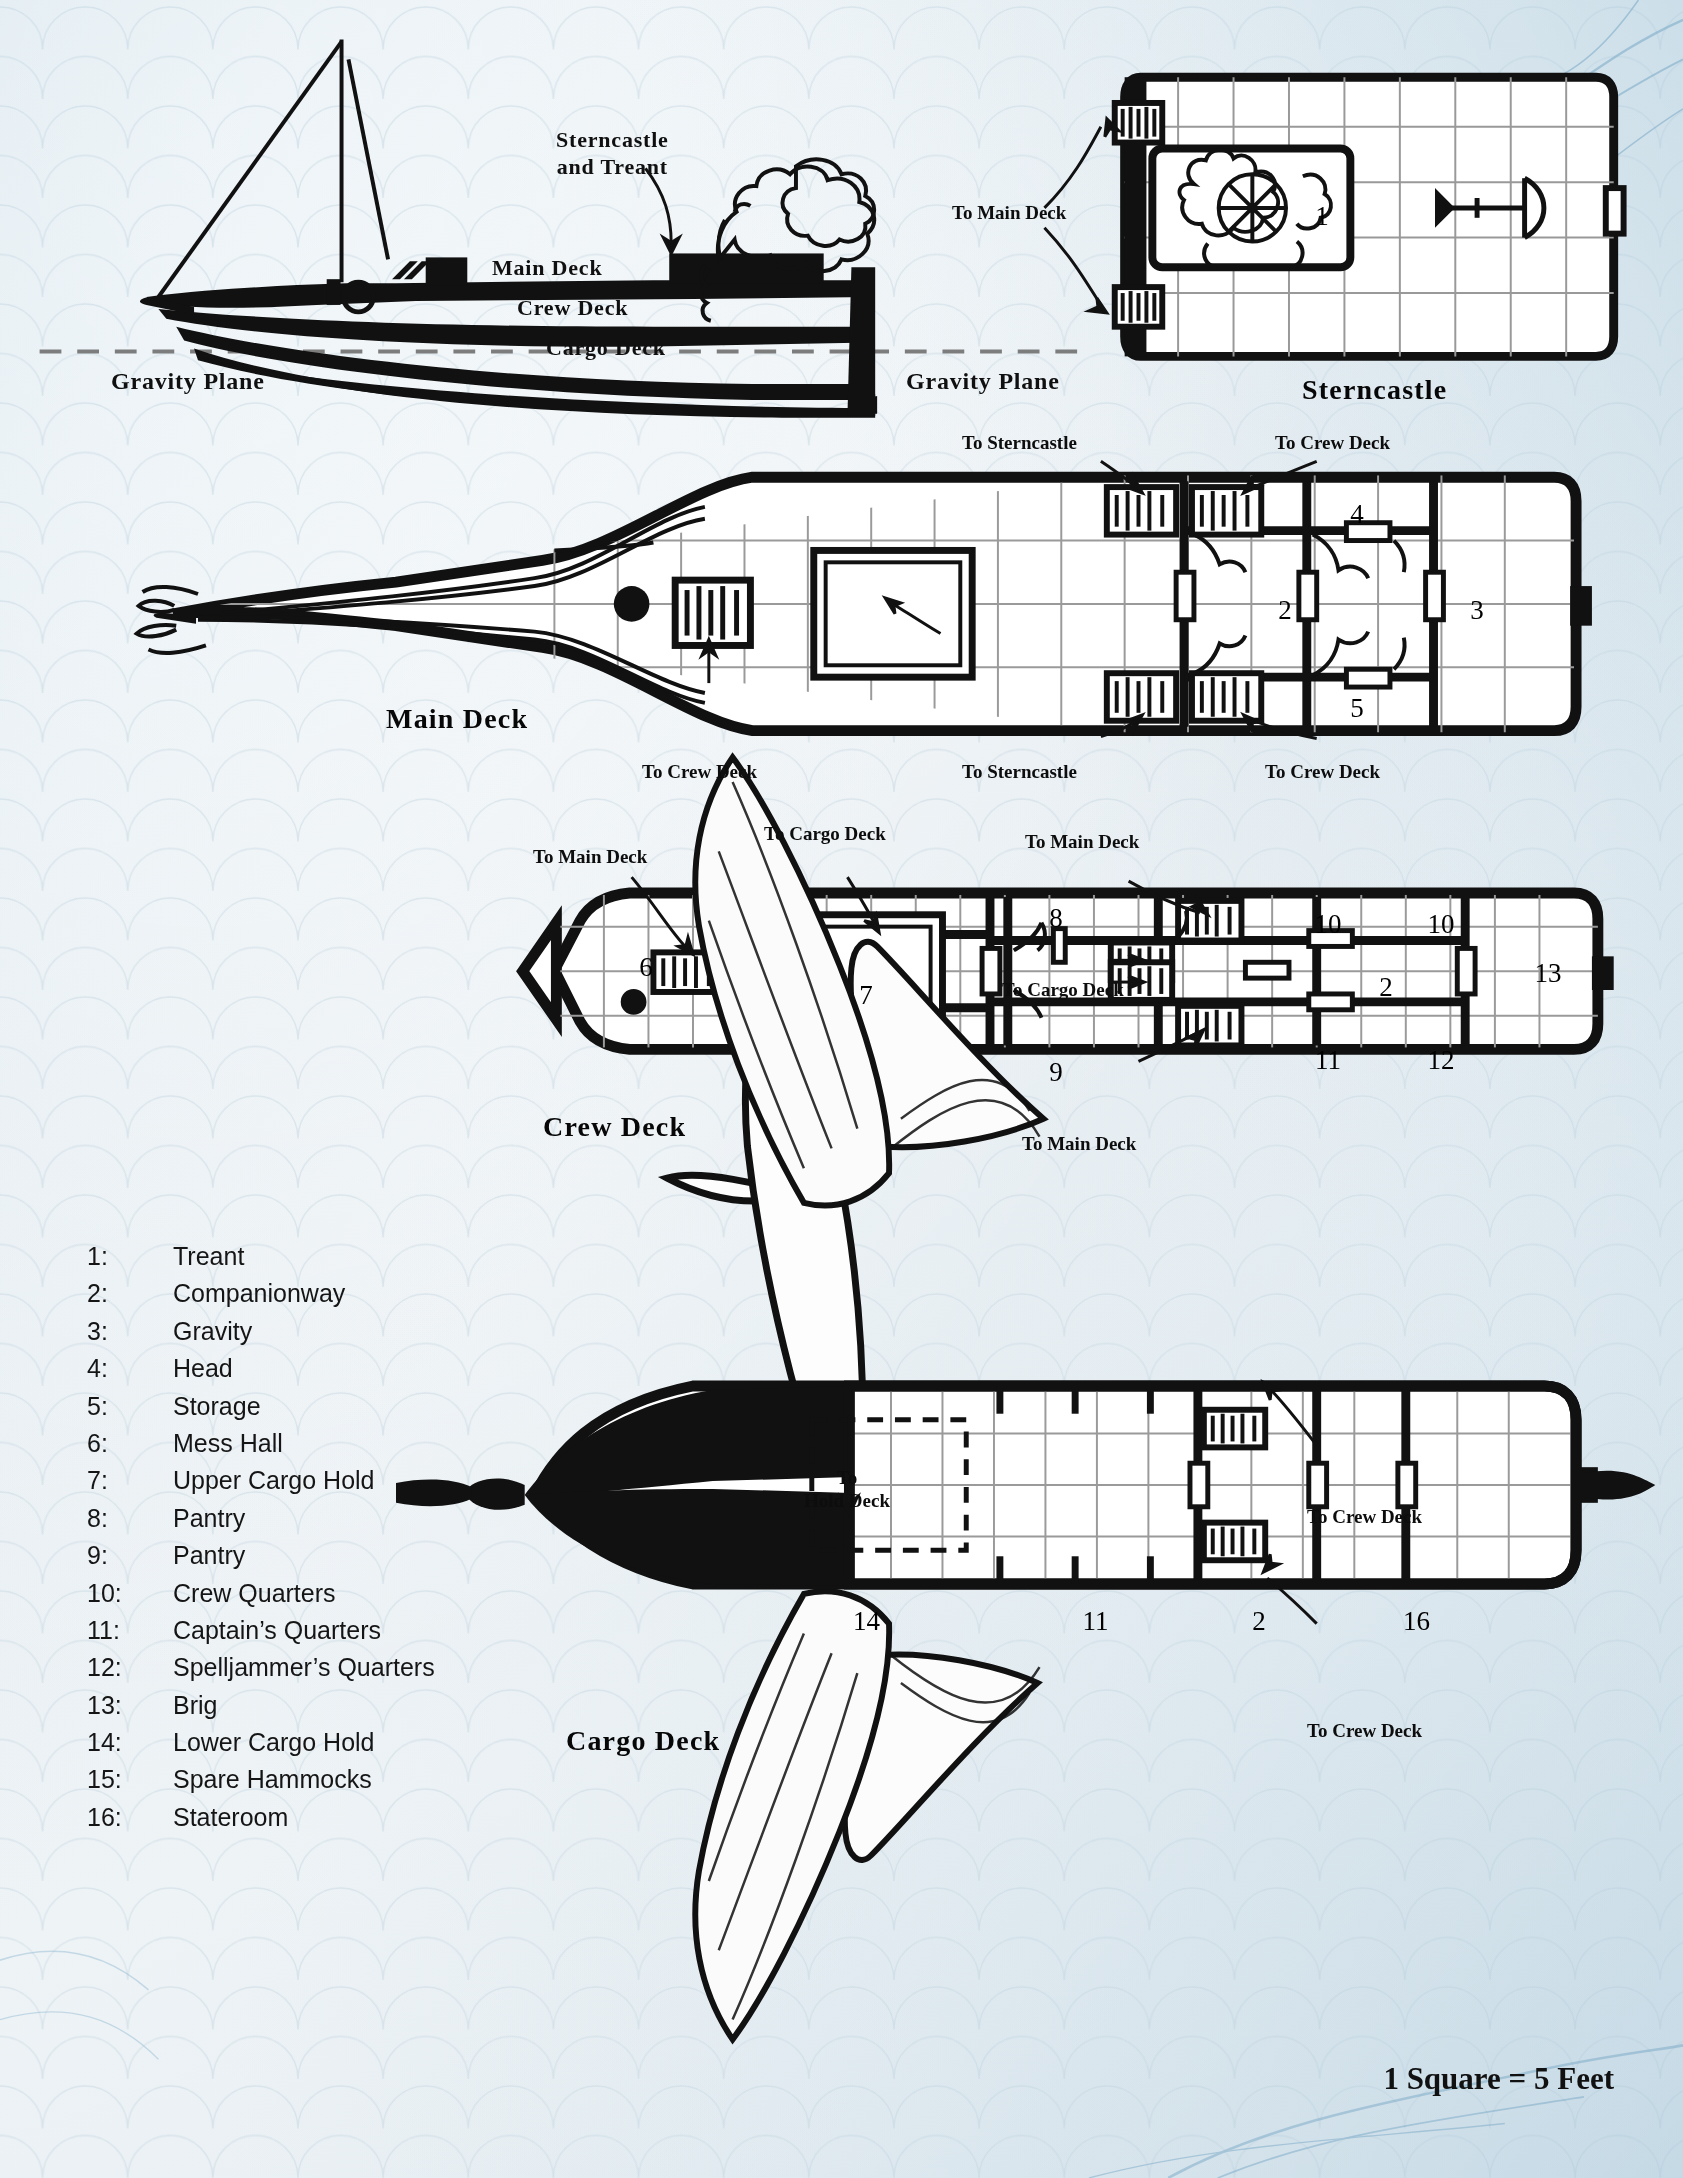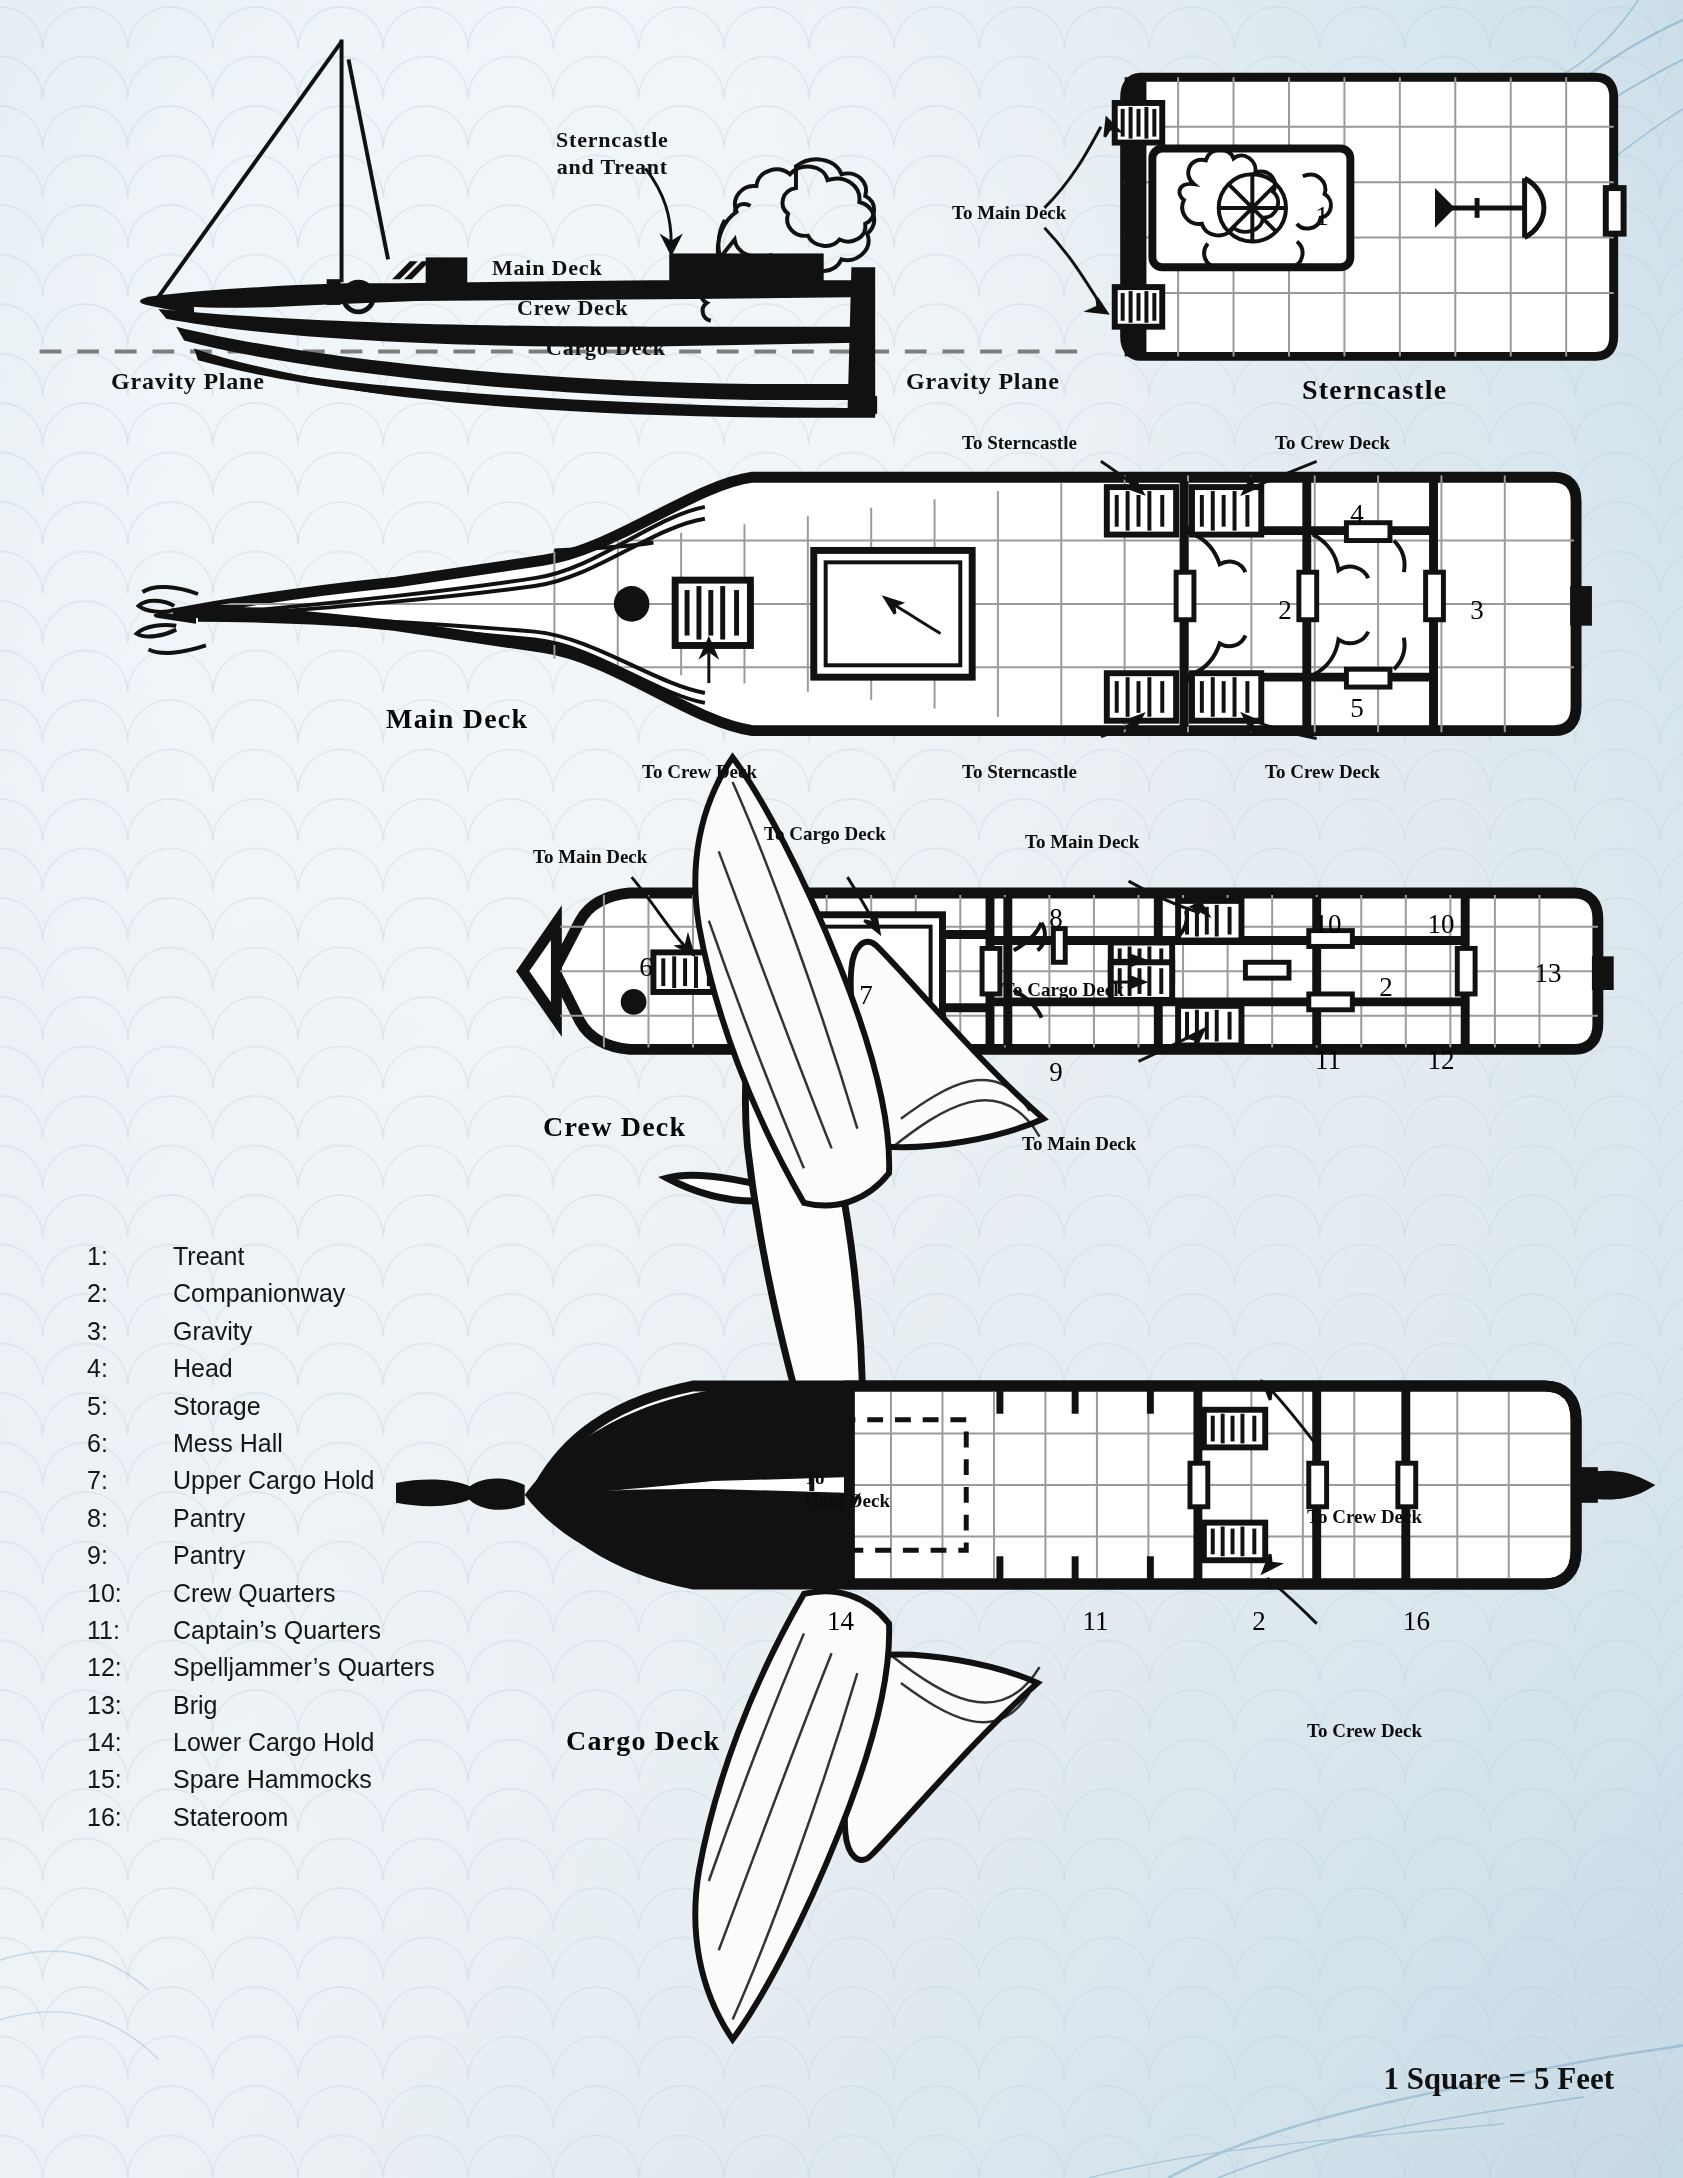--- a/index.html
+++ b/index.html
@@ -53,20 +53,21 @@
     white-space: nowrap;
   }
   .callout {
     position: absolute;
     color: #0d0d0d;
     font-family: "Liberation Serif", serif;
     font-size: 19px;
     font-weight: 600;
     white-space: nowrap;
     line-height: 1.1;
+    text-align: center;
   }
   .deckname {
     position: absolute;
     color: #070707;
     font-family: "Liberation Serif", serif;
     font-weight: 700;
     white-space: nowrap;
   }
   .smallcaps-lg {
     font-size: 28px;
@@ -807,21 +808,21 @@
 <div class="roomnum" style="left:1305px; top:1045px; width:46px;">11</div>
 <div class="roomnum" style="left:1418px; top:1045px; width:46px;">12</div>
 <div class="roomnum" style="left:1525px; top:958px; width:46px;">13</div>
 
 <div class="deckname smallcaps-lg" style="left:566px; top:1725px;">Cargo Deck</div>
 <div class="callout" style="left:804px; top:1467px; white-space:pre-line; line-height:1.2;">To
 Hold Deck</div>
 <div class="callout" style="left:1307px; top:1507px;">To Crew Deck</div>
 <div class="callout" style="left:1307px; top:1721px;">To Crew Deck</div>
 
-<div class="roomnum" style="left:812px; top:1606px; width:57px;">14</div>
+<div class="roomnum" style="left:838px; top:1606px; width:57px;">14</div>
 <div class="roomnum" style="left:1067px; top:1606px; width:57px;">11</div>
 <div class="roomnum" style="left:1238px; top:1606px; width:42px;">2</div>
 <div class="roomnum" style="left:1388px; top:1606px; width:57px;">16</div>
 
 <div id="legend">
   <div id="legend-list">
       <div class="legend-row">
         <span class="legend-num">1:</span>
         <span class="legend-name">Treant</span>
       </div>

